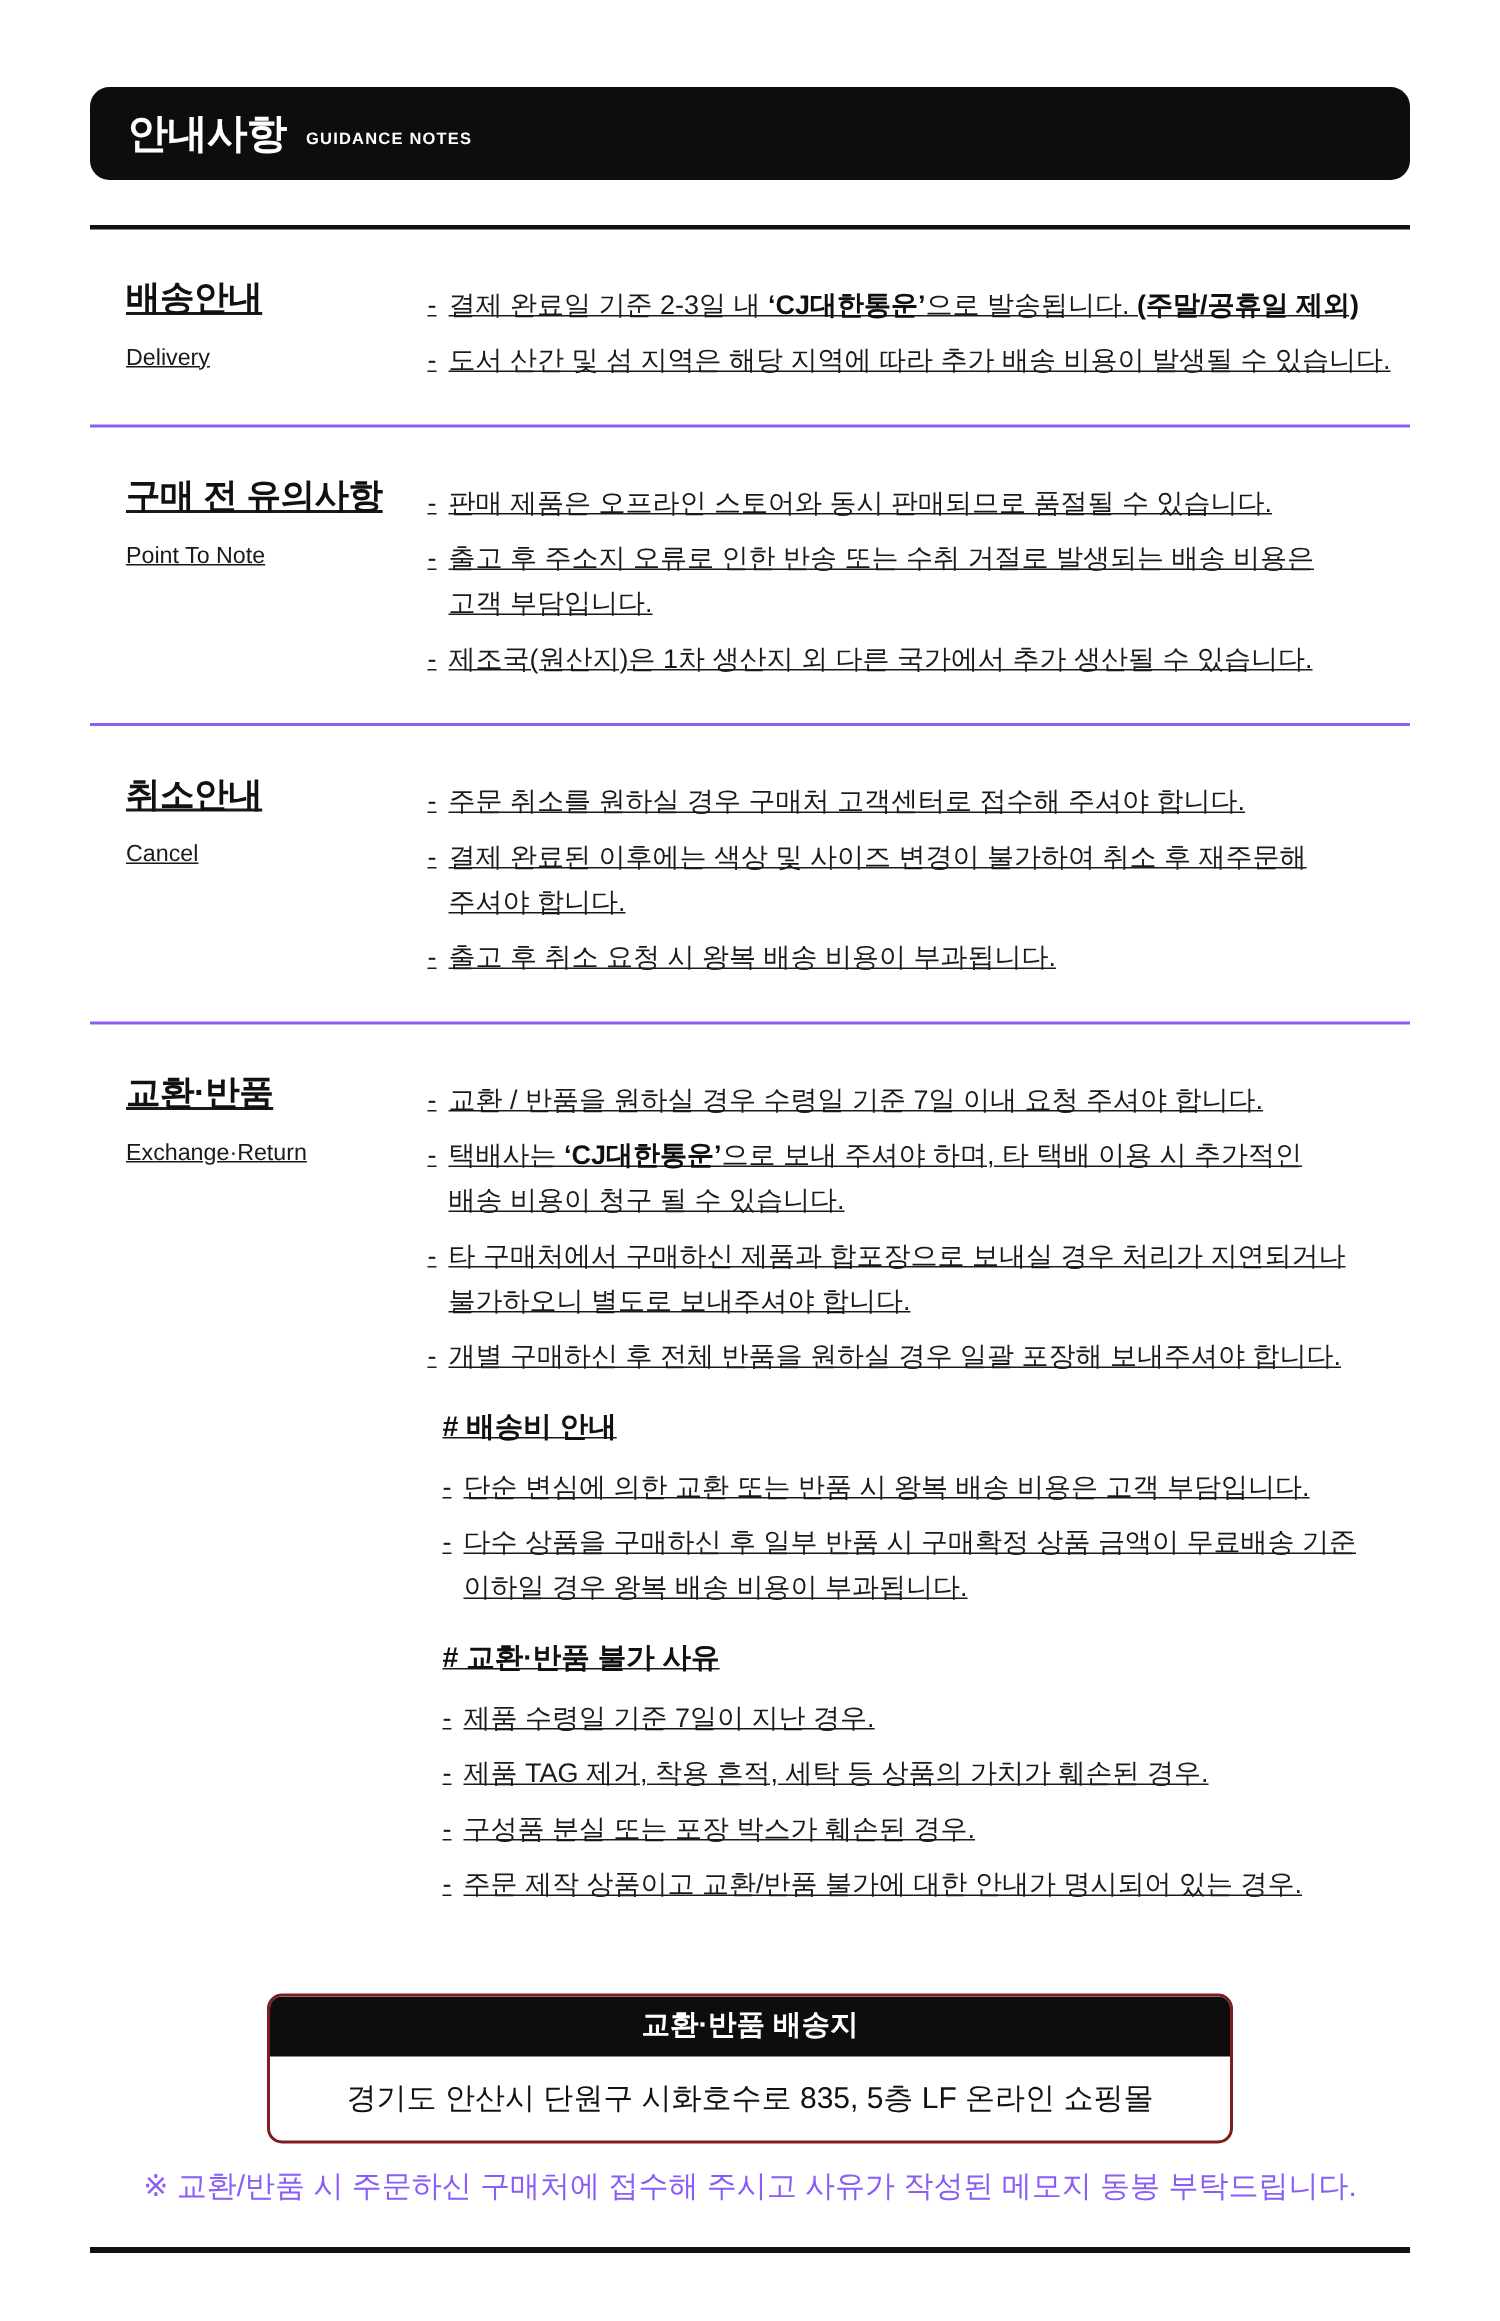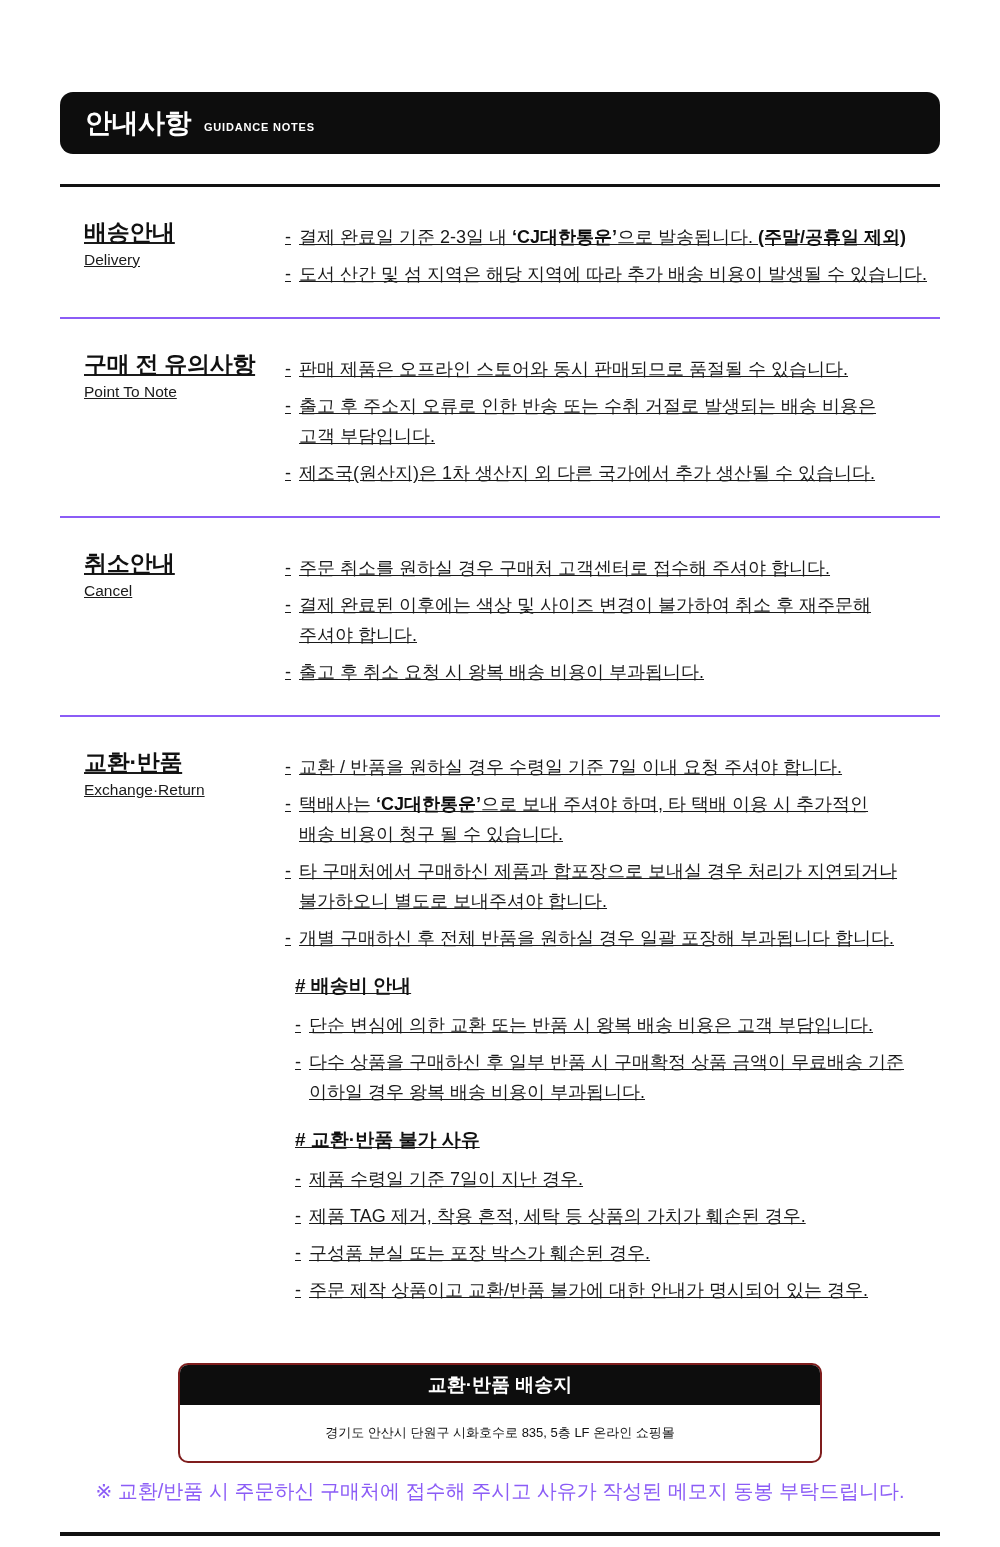--- a/index.html
+++ b/index.html
@@ -6,46 +6,46 @@
   html,body { margin:0; padding:0; }
   body {
     width:1000px; height:1547px; background:#ffffff;
     font-family:"Liberation Sans","DejaVu Sans",sans-serif;
     color:#1a1a1a; overflow:hidden;
   }
   .page { padding:58px 60px 0; }
 
   .header-bar {
     height:62px; background:#0d0d0d; border-radius:13px; color:#ffffff;
-    display:flex; align-items:center; padding:0 25px;margin-top:34px;
+    display:flex; align-items:center; padding:0 25px;
   }
   .header-title { font-size:27px; font-weight:700; letter-spacing:-0.5px; }
   .header-subtitle { font-size:11px; font-weight:700; letter-spacing:0.8px; margin-left:13px; margin-top:8px; }
 
   .sections { margin-top:30px; border-top:3px solid #111111; }
   .section { display:flex; padding:32px 0 28px;text-decoration:underline; }
   .section + .section { border-top:2px solid #8b5cf6; }
   .section-left { flex:0 0 225px; width:225px; padding-left:24px; }
   .section-title { font-size:23px; font-weight:700; color:#111111; line-height:1.2; letter-spacing:-0.3px; }
-  .section-subtitle { font-size:15.5px; margin-top:4px; color:#1a1a1a; }
+  .section-subtitle { font-size:15.5px; margin-top:17px; color:#1a1a1a; }
   .section-items { flex:1 1 auto; padding-top:3px; font-size:18px; line-height:30px; word-break:keep-all; }
 
   .item { display:flex; margin-bottom:7px; }
   .item:last-child { margin-bottom:0; }
   .dash { flex:0 0 auto; margin-right:8px; }
   .item.sub { margin-left:10px; }
   .item-heading { font-weight:700; font-size:19px; color:#111111; margin:18px 0 9px 10px; }
   .txt b { font-weight:700; color:#0f0f0f; }
 
   .address-box {
     width:644px; margin:30px auto 0; border:2px solid #7f1d1d; border-radius:10px;
     overflow:hidden; text-align:center;
   }
   .address-box-header { background:#0d0d0d; color:#ffffff; font-size:19px; font-weight:700; height:40px; line-height:40px; }
-  .address-box-body { font-size:13px; color:#111111; height:56px; line-height:56px; }
+  .address-box-body { font-size:20px; color:#111111; height:56px; line-height:56px; }
 
   .footnote { text-align:center; font-size:20px; color:#8b5cf6; margin-top:15px; }
   .bottom-line { height:4px; background:#111111; margin-top:27px; }
 </style>
 </head>
 <body>
 
 <div class="page">
   <div class="header-bar">
     <span class="header-title">안내사항</span>
@@ -122,21 +122,21 @@
           <div class="item">
             <span class="dash">-</span>
             <span class="txt"><span>택배사는 </span><b>‘CJ대한통운’</b><span>으로 보내 주셔야 하며, 타 택배 이용 시 추가적인</span><br><span>배송 비용이 청구 될 수 있습니다.</span></span>
           </div>
           <div class="item">
             <span class="dash">-</span>
             <span class="txt"><span>타 구매처에서 구매하신 제품과 합포장으로 보내실 경우 처리가 지연되거나</span><br><span>불가하오니 별도로 보내주셔야 합니다.</span></span>
           </div>
           <div class="item">
             <span class="dash">-</span>
-            <span class="txt"><span>개별 구매하신 후 전체 반품을 원하실 경우 일괄 포장해 부과됩니다 합니다.</span></span>
+            <span class="txt"><span>개별 구매하신 후 전체 반품을 원하실 경우 일괄 포장해 보내주셔야 합니다.</span></span>
           </div>
           <div class="item-heading"># 배송비 안내</div>
           <div class="item sub">
             <span class="dash">-</span>
             <span class="txt"><span>단순 변심에 의한 교환 또는 반품 시 왕복 배송 비용은 고객 부담입니다.</span></span>
           </div>
           <div class="item sub">
             <span class="dash">-</span>
             <span class="txt"><span>다수 상품을 구매하신 후 일부 반품 시 구매확정 상품 금액이 무료배송 기준</span><br><span>이하일 경우 왕복 배송 비용이 부과됩니다.</span></span>
           </div>

